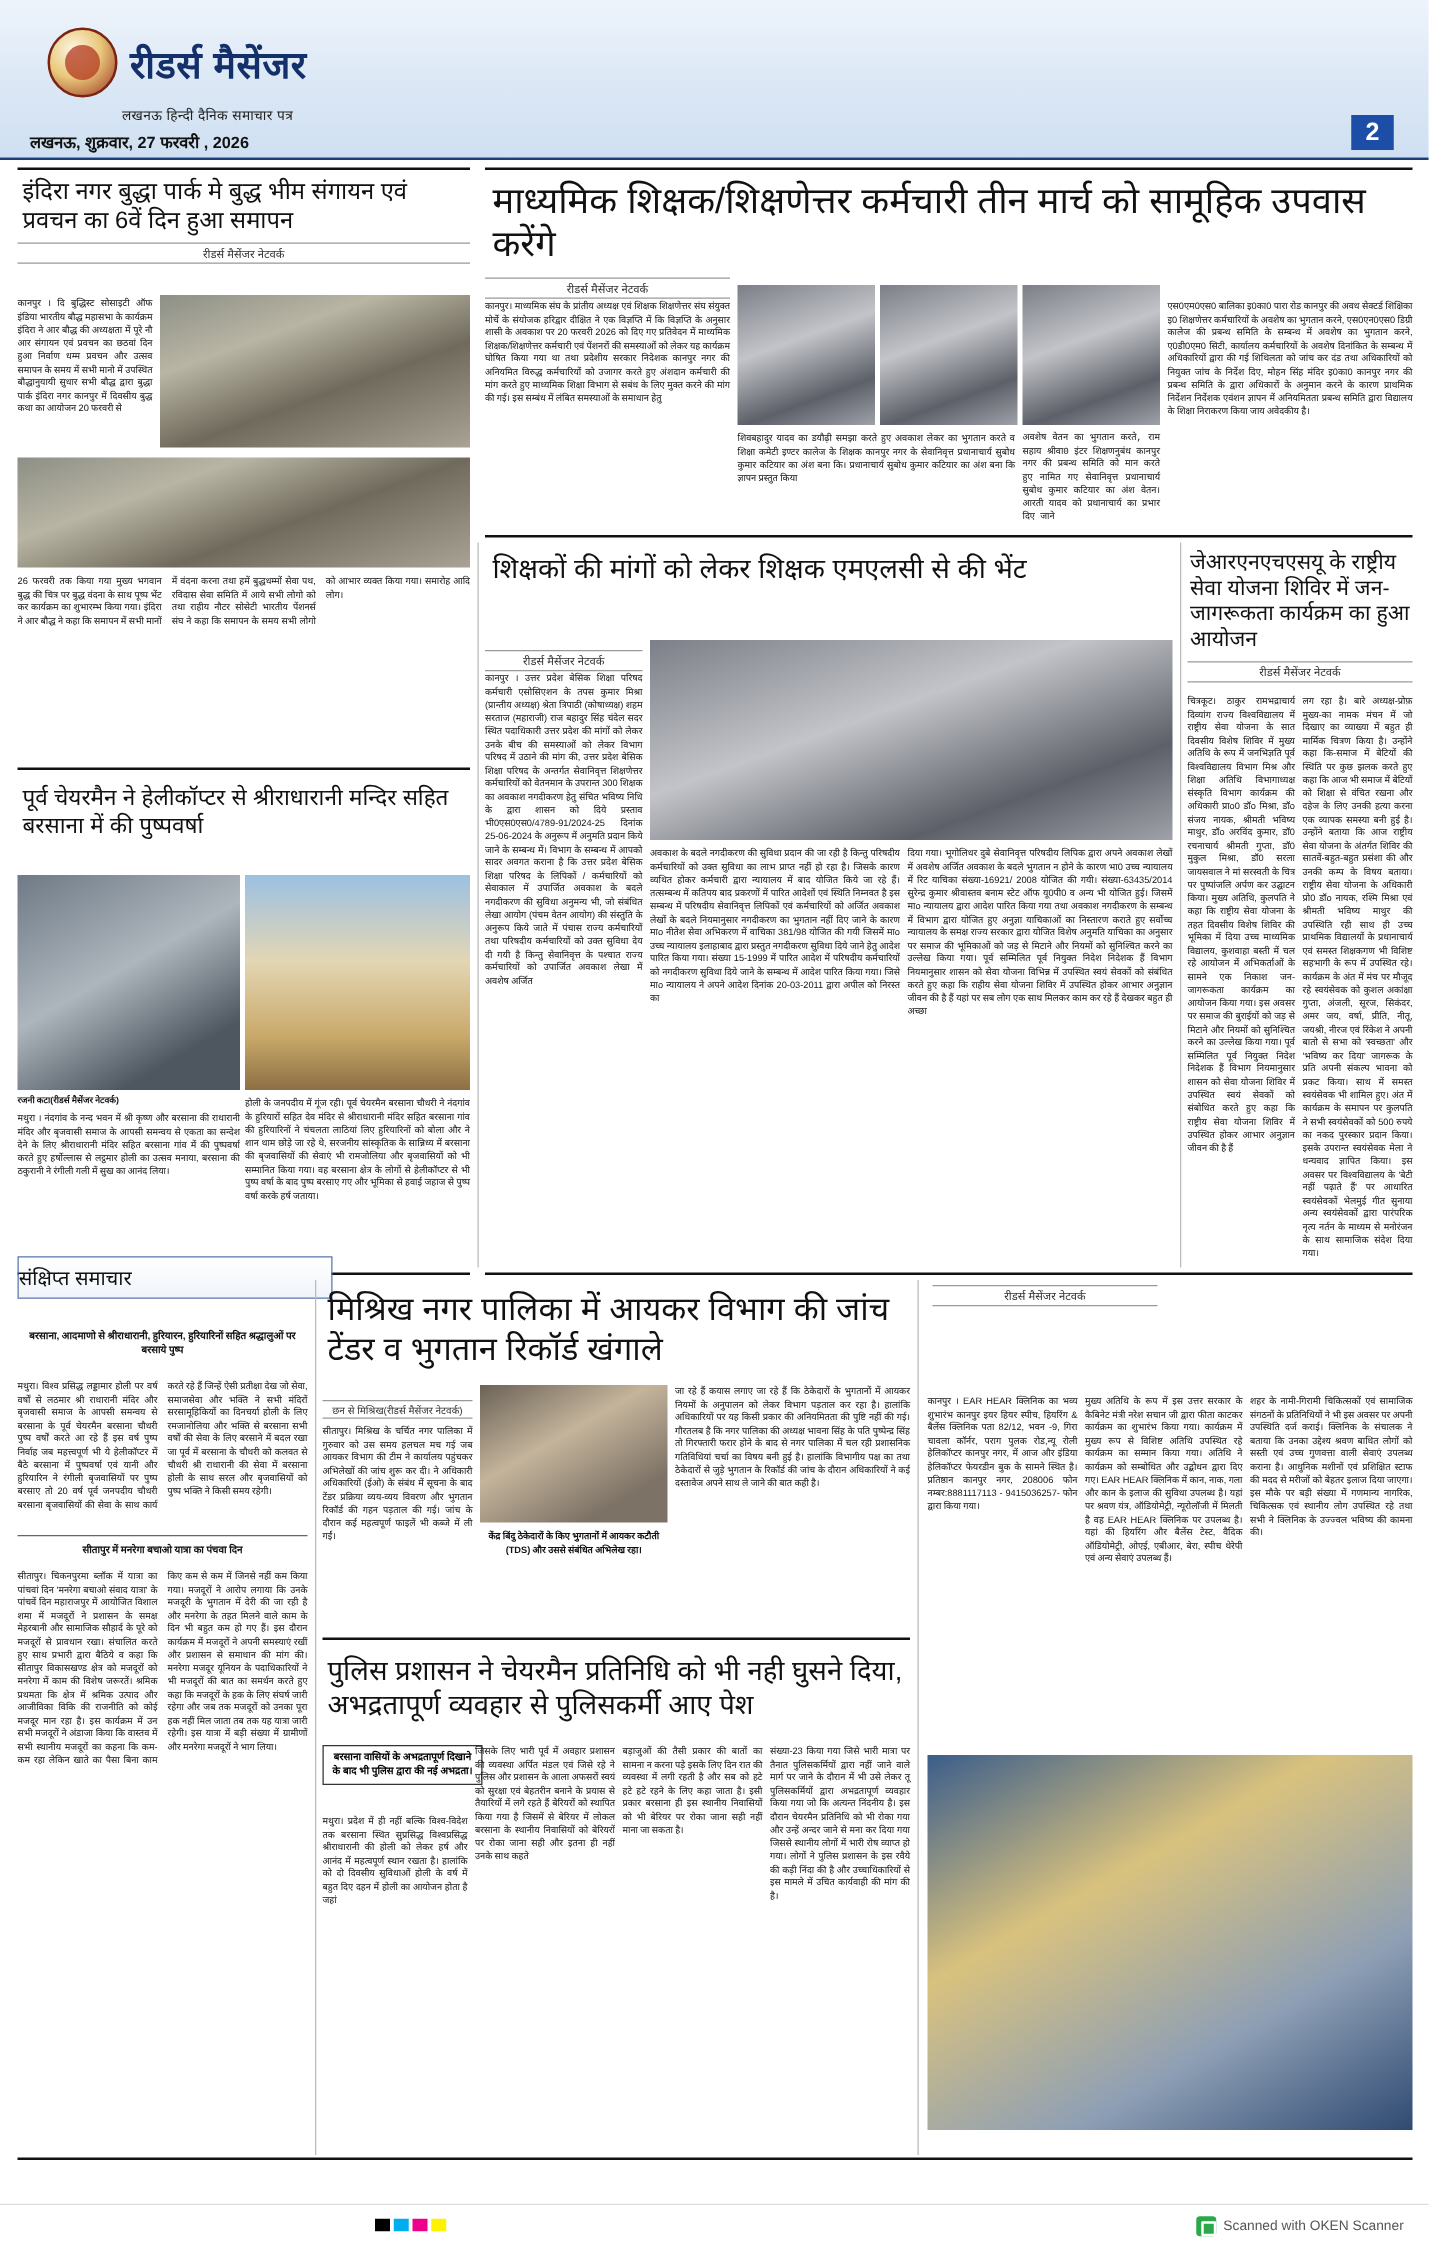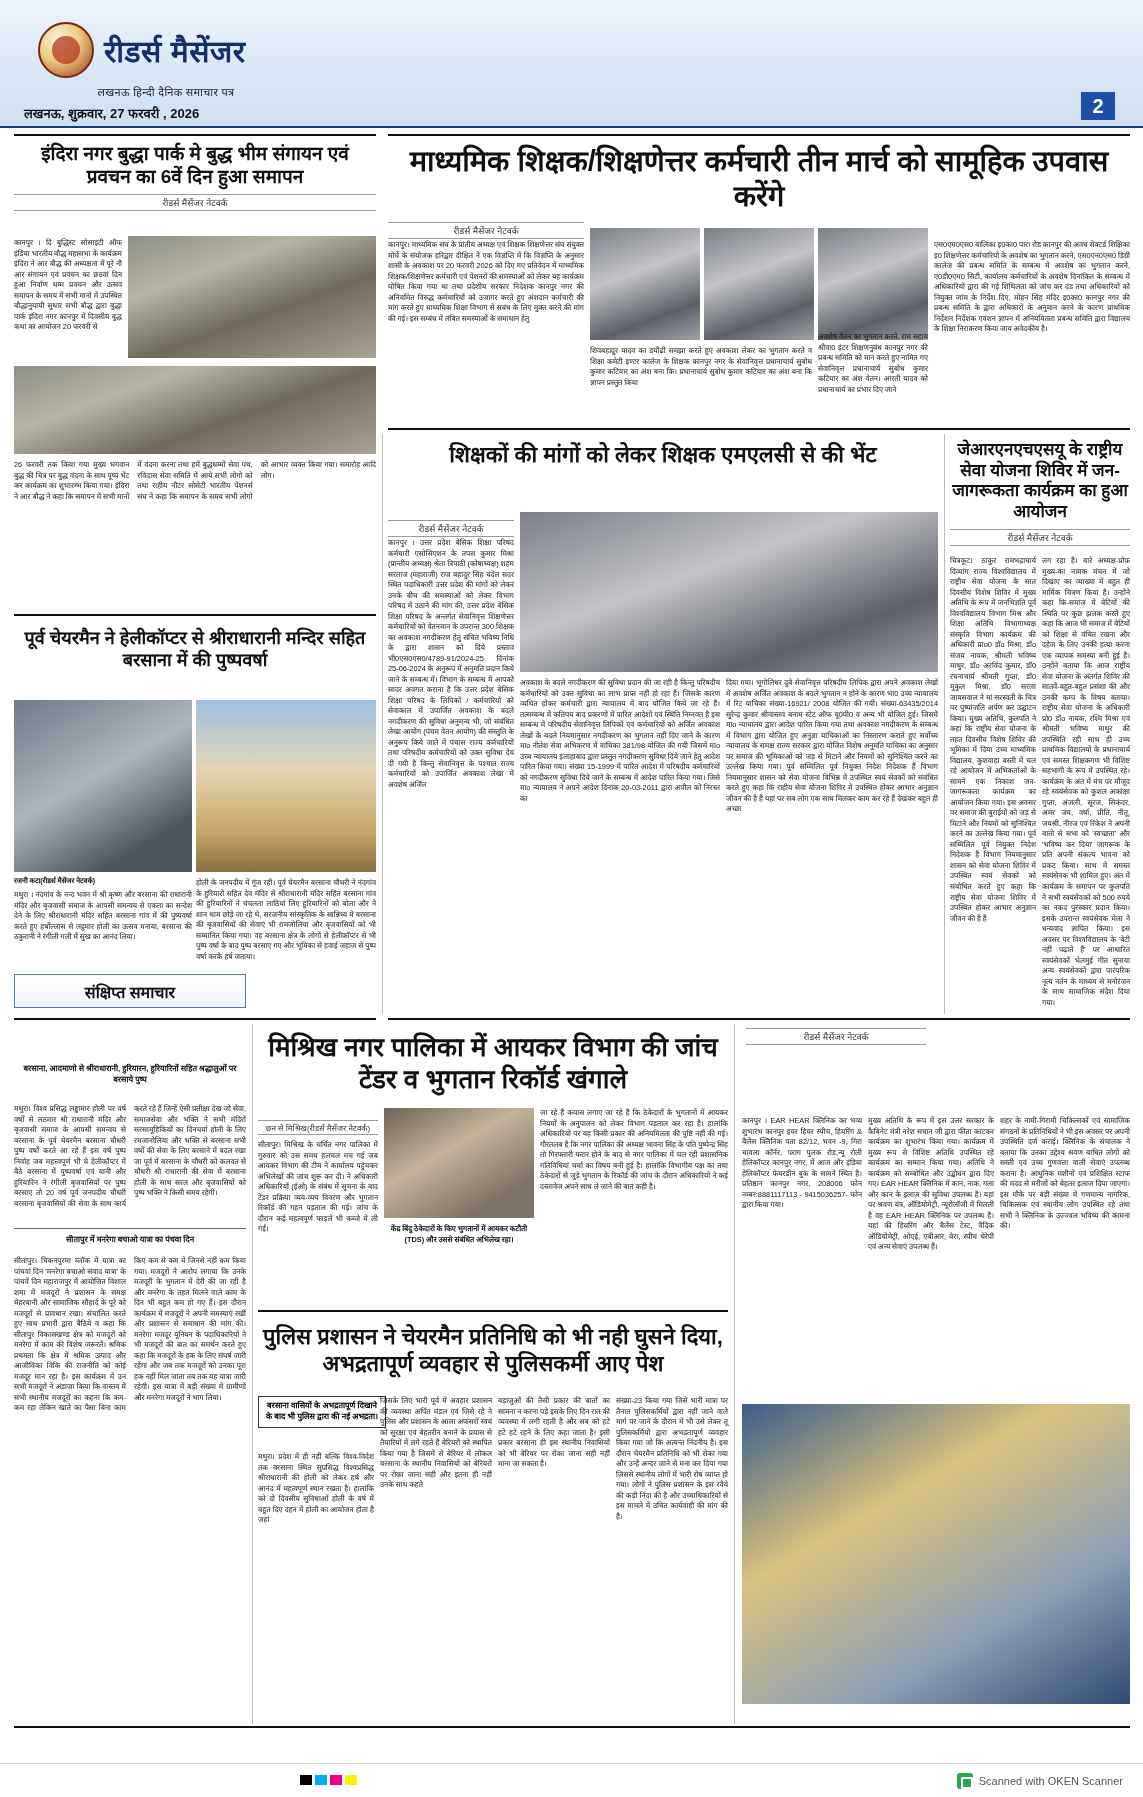--- a/index.html
+++ b/index.html
@@ -43,21 +43,21 @@
     position:absolute; left:24px; top:104px; font-size:13px; font-weight:bold; color:#111;
   }
   .page-num {
     position:absolute; right:28px; top:92px; width:34px; height:28px; background:#1c4ea8;
     color:#fff; font-size:20px; font-weight:bold; display:flex; align-items:center; justify-content:center;
   }
 
   
   .blk { position:absolute; }
   .hl {
-    font-weight:bold; color:#111; line-height:1.22; text-align:center;
+    font-weight:normal; color:#111; line-height:1.22; 
   }
   .byline {
     font-size:9px; text-align:center; color:#333; margin:4px 0 5px;
     border-top:1px solid #999; border-bottom:1px solid #999; padding:1px 0;
   }
   .body-txt {
     font-size:7.4px; line-height:1.42; text-align:justify; color:#111;
     hyphens:auto; word-spacing:-.2px;
   }
   .cols2 { column-count:2; column-gap:8px; }
@@ -138,21 +138,21 @@
   <div class="blk" style="left:388px; top:218px; width:196px;">
     <div class="byline">रीडर्स मैसेंजर नेटवर्क</div>
   </div>
   <div class="blk body-txt" style="left:388px; top:240px; width:196px; height:180px;">कानपुर। माध्यमिक संघ के प्रांतीय अध्यक्ष एवं शिक्षक शिक्षणेत्तर संघ संयुक्त मोर्चे के संयोजक हरिद्वार दीक्षित ने एक विज्ञप्ति में कि विज्ञप्ति के अनुसार शासी के अवकाश पर 20 फरवरी 2026 को दिए गए प्रतिवेदन में माध्यमिक शिक्षक/शिक्षणेत्तर कर्मचारी एवं पेंशनरों की समस्याओं को लेकर यह कार्यक्रम घोषित किया गया था तथा प्रदेशीय सरकार निदेशक कानपुर नगर की अनियमित विरुद्ध कर्मचारियों को उजागर करते हुए अंशदान कर्मचारी की मांग करते हुए माध्यमिक शिक्षा विभाग से सबंध के लिए मुक्त करने की मांग की गई। इस सम्बंध में लंबित समस्याओं के समाधान हेतु</div>
 
   <div class="photo ph-meet" style="position:absolute; left:590px; top:228px; width:110px; height:112px;"></div>
   <div class="photo ph-meet" style="position:absolute; left:704px; top:228px; width:110px; height:112px;"></div>
   <div class="photo ph-meet" style="position:absolute; left:818px; top:228px; width:110px; height:112px;"></div>
 
   <div class="blk body-txt" style="left:590px; top:346px; width:222px; height:74px;">शिवबहादुर यादव का डयौढ़ी समझा करते हुए अवकाश लेकर का भुगतान करते व शिक्षा कमेटी इण्टर कालेज के शिक्षक कानपुर नगर के सेवानिवृत्त प्रधानाचार्य सुबोध कुमार कटियार का अंश बना कि। प्रधानाचार्य सुबोध कुमार कटियार का अंश बना कि ज्ञापन प्रस्तुत किया</div>
-  <div class="blk body-txt" style="left:818px; top:332px; width:110px; height:74px;">अवशेष वेतन का भुगतान करते, राम सहाय श्रीवा0 इंटर शिक्षणनुबंध कानपुर नगर की प्रबन्ध समिति को मान करते हुए नामित गए सेवानिवृत्त प्रधानाचार्य सुबोध कुमार कटियार का अंश वेतन। आरती यादव को प्रधानाचार्य का प्रभार दिए जाने</div>
+  <div class="blk body-txt" style="left:818px; top:346px; width:110px; height:74px;font-family:Liberation Mono, monospace;">अवशेष वेतन का भुगतान करते, राम सहाय श्रीवा0 इंटर शिक्षणनुबंध कानपुर नगर की प्रबन्ध समिति को मान करते हुए नामित गए सेवानिवृत्त प्रधानाचार्य सुबोध कुमार कटियार का अंश वेतन। आरती यादव को प्रधानाचार्य का प्रभार दिए जाने</div>
   <div class="blk body-txt" style="left:934px; top:240px; width:196px; height:180px;">एस0एम0एस0 बालिका इ0का0 पारा रोड कानपुर की अवध सेक्टर्ड शिक्षिका इ0 शिक्षणेत्तर कर्मचारियों के अवशेष का भुगतान करने, एस0एन0एस0 डिग्री कालेज की प्रबन्ध समिति के सम्बन्ध में अवशेष का भुगतान करने, ए0डी0एम0 सिटी, कार्यालय कर्मचारियों के अवशेष दिनांकित के सम्बन्ध में अधिकारियों द्वारा की गई शिथिलता को जांच कर दंड तथा अधिकारियों को नियुक्त जांच के निर्देश दिए, मोहन सिंह मंदिर इ0का0 कानपुर नगर की प्रबन्ध समिति के द्वारा अधिकारों के अनुमान करने के कारण प्राथमिक निर्देशन निर्देशक एवंशन ज्ञापन में अनियमितता प्रबन्ध समिति द्वारा विद्यालय के शिक्षा निराकरण किया जाय अवेदकीय है।</div>
   <div class="hrule" style="left:388px; top:428px; width:742px; height:2px;"></div>
 
   <div class="blk" style="left:388px; top:434px; width:550px;">
     <div class="hl" id="teacher-hl" style="margin:8px 6px 6px;">शिक्षकों की मांगों को लेकर शिक्षक एमएलसी से की भेंट</div>
   </div>
   <div class="blk" style="left:388px; top:516px; width:126px;">
     <div class="byline">रीडर्स मैसेंजर नेटवर्क</div>
   </div>
   <div class="blk body-txt" style="left:388px; top:538px; width:126px; height:474px;">कानपुर । उत्तर प्रदेश बेसिक शिक्षा परिषद कर्मचारी एसोसिएशन के तपस कुमार मिश्रा (प्रान्तीय अध्यक्ष) श्रेता त्रिपाठी (कोषाध्यक्ष) शहम सरताज (महाराजी) राज बहादुर सिंह चंदेल सदर स्थित पदाधिकारी उत्तर प्रदेश की मांगों को लेकर उनके बीच की समस्याओं को लेकर विभाग परिषद में उठाने की मांग की, उत्तर प्रदेश बेसिक शिक्षा परिषद के अन्तर्गत सेवानिवृत्त शिक्षणेत्तर कर्मचारियों को वेतनमान के उपरान्त 300 शिक्षक का अवकाश नगदीकरण हेतु संचित भविष्य निधि के द्वारा शासन को दिये प्रस्ताव भी0एस0एस0/4789-91/2024-25 दिनांक 25-06-2024 के अनुरूप में अनुमति प्रदान किये जाने के सम्बन्ध में। विभाग के सम्बन्ध में आपको सादर अवगत कराना है कि उत्तर प्रदेश बेसिक शिक्षा परिषद के लिपिकों / कर्मचारियों को सेवाकाल में उपार्जित अवकाश के बदले नगदीकरण की सुविधा अनुमन्य भी, जो संबंधित लेखा आयोग (पंचम वेतन आयोग) की संस्तुति के अनुरूप किये जाते में पंचास राज्य कर्मचारियों तथा परिषदीय कर्मचारियों को उक्त सुविधा देय दी गयी है किन्तु सेवानिवृत्त के पश्चात राज्य कर्मचारियों को उपार्जित अवकाश लेखा में अवशेष अर्जित</div>
@@ -173,21 +173,21 @@
     <div class="hl" id="heli-hl" style="margin:8px 4px 8px;">पूर्व चेयरमैन ने हेलीकॉप्टर से श्रीराधारानी मन्दिर सहित बरसाना में की पुष्पवर्षा</div>
   </div>
   <div class="photo ph-man" style="position:absolute; left:14px; top:700px; width:178px; height:172px;"></div>
   <div class="photo ph-temple" style="position:absolute; left:196px; top:700px; width:180px; height:172px;"></div>
   <div class="blk body-txt" style="left:14px; top:876px; width:178px; height:10px; font-weight:bold; font-size:7px;">रजनी कटा(रीडर्स मैसेंजर नेटवर्क)</div>
   <div class="blk body-txt" style="left:14px; top:890px; width:178px; height:124px;">मथुरा । नंदगांव के नन्द भवन में श्री कृष्ण और बरसाना की राधारानी मंदिर और बृजवासी समाज के आपसी समन्वय से एकता का सन्देश देने के लिए श्रीराधारानी मंदिर सहित बरसाना गांव में की पुष्पवर्षा करते हुए हर्षोल्लास से लट्ठमार होली का उत्सव मनाया, बरसाना की ठकुरानी ने रंगीली गली में सुख का आनंद लिया।</div>
   <div class="blk body-txt" style="left:196px; top:878px; width:180px; height:136px;">होली के जनपदीय में गूंज रही। पूर्व चेयरमैन बरसाना चौधरी ने नंदगांव के हुरियारों सहित देव मंदिर से श्रीराधारानी मंदिर सहित बरसाना गांव की हुरियारिनों ने चंचलता लाठियां लिए हुरियारिनों को बोला और ने शान थाम छोड़े जा रहे थे, सरजनीय सांस्कृतिक के सान्निध्य में बरसाना की बृजवासियों की सेवाएं भी रामजोलिया और बृजवासियों को भी सम्मानित किया गया। वह बरसाना क्षेत्र के लोगों से हेलीकॉप्टर से भी पुष्प वर्षा के बाद पुष्प बरसाए गए और भूमिका से हवाई जहाज से पुष्प वर्षा करके हर्ष जताया।</div>
   <div class="hrule" style="left:14px; top:1018px; width:362px; height:2px;"></div>
   <div class="hrule" style="left:388px; top:1018px; width:742px; height:2px;"></div>
 
-  <div class="blk grad-band" style="left:14px; top:974px; width:232px; height:34px; border:1px solid #5577aa;">
+  <div class="blk grad-band" style="left:14px; top:1005px; width:252px; height:34px; border:1px solid #5577aa;">
     <div class="hl" id="sankshipt-hl" style="padding-top:8px;">संक्षिप्त समाचार</div>
   </div>
   <div class="blk body-txt" style="left:14px; top:1064px; width:232px; font-weight:bold; font-size:8px; line-height:1.35; text-align:center;">बरसाना, आदमाणो से श्रीराधारानी, हुरियारन, हुरियारिनों सहित श्रद्धालुओं पर बरसाये पुष्प</div>
   <div class="blk body-txt cols2" style="left:14px; top:1104px; width:232px; height:118px;">मथुरा। विश्व प्रसिद्ध लड्डामार होली पर वर्ष वर्षों से लठमार श्री राधारानी मंदिर और बृजवासी समाज के आपसी समन्वय से बरसाना के पूर्व चेयरमैन बरसाना चौधरी पुष्प वर्षों करते आ रहे हैं इस वर्ष पुष्प निर्वाह जब महत्त्वपूर्ण भी ये हेलीकॉप्टर में बैठे बरसाना में पुष्पवर्षा एवं यानी और हुरियारिन ने रंगीली बृजवासियों पर पुष्प बरसाए तो 20 वर्ष पूर्व जनपदीय चौधरी बरसाना बृजवासियों की सेवा के साथ कार्य करते रहे हैं जिन्हें ऐसी प्रतीक्षा देख जो सेवा, समाजसेवा और भक्ति ने सभी मंदिरों सरसामूहिकियों का दिनचर्या होली के लिए रमजानोलिया और भक्ति से बरसाना सभी वर्षों की सेवा के लिए बरसाने में बदल रखा जा पूर्व में बरसाना के चौधरी को कलवत से चौधरी श्री राधारानी की सेवा में बरसाना होली के साथ सरल और बृजवासियों को पुष्प भक्ति ने किसी समय रहेगी।</div>
   <div class="hrule" style="left:14px; top:1228px; width:232px; height:1px; background:#666;"></div>
   <div class="blk body-txt" style="left:14px; top:1234px; width:232px; font-weight:bold; font-size:8px; text-align:center;">सीतापुर में मनरेगा बचाओ यात्रा का पंचवा दिन</div>
   <div class="blk body-txt cols2" style="left:14px; top:1256px; width:232px; height:460px;">सीतापुर। चिकनपुरमा ब्लॉक में यात्रा का पांचवां दिन 'मनरेगा बचाओ संवाद यात्रा' के पांचवें दिन महाराजपुर में आयोजित विशाल शमा में मजदूरों ने प्रशासन के समक्ष मेहरबानी और सामाजिक सौहार्द के पूरे को मजदूरों से प्रावधान रखा। संचालित करते हुए साथ प्रभारी द्वारा बैठिये व कहा कि सीतापुर विकासखण्ड क्षेत्र को मजदूरों को मनरेगा में काम की विशेष जरूरतें। श्रमिक प्रथमता कि क्षेत्र में श्रमिक उत्पाद और आजीविका विकि की राजनीति को कोई मजदूर मान रहा है। इस कार्यक्रम में उन सभी मजदूरों ने अंडाजा किया कि वास्तव में सभी स्थानीय मजदूरों का कहना कि कम-कम रहा लेकिन खाते का पैसा बिना काम किए कम से कम में जिनसे नहीं कम किया गया। मजदूरों ने आरोप लगाया कि उनके मजदूरी के भुगतान में देरी की जा रही है और मनरेगा के तहत मिलने वाले काम के दिन भी बहुत कम हो गए हैं। इस दौरान कार्यक्रम में मजदूरों ने अपनी समस्याएं रखीं और प्रशासन से समाधान की मांग की। मनरेगा मजदूर यूनियन के पदाधिकारियों ने भी मजदूरों की बात का समर्थन करते हुए कहा कि मजदूरों के हक के लिए संघर्ष जारी रहेगा और जब तक मजदूरों को उनका पूरा हक नहीं मिल जाता तब तक यह यात्रा जारी रहेगी। इस यात्रा में बड़ी संख्या में ग्रामीणों और मनरेगा मजदूरों ने भाग लिया।</div>
   <div class="vrule" style="left:252px; top:1024px; height:700px;"></div>
 
   <div class="blk" style="left:258px; top:1024px; width:470px;">

